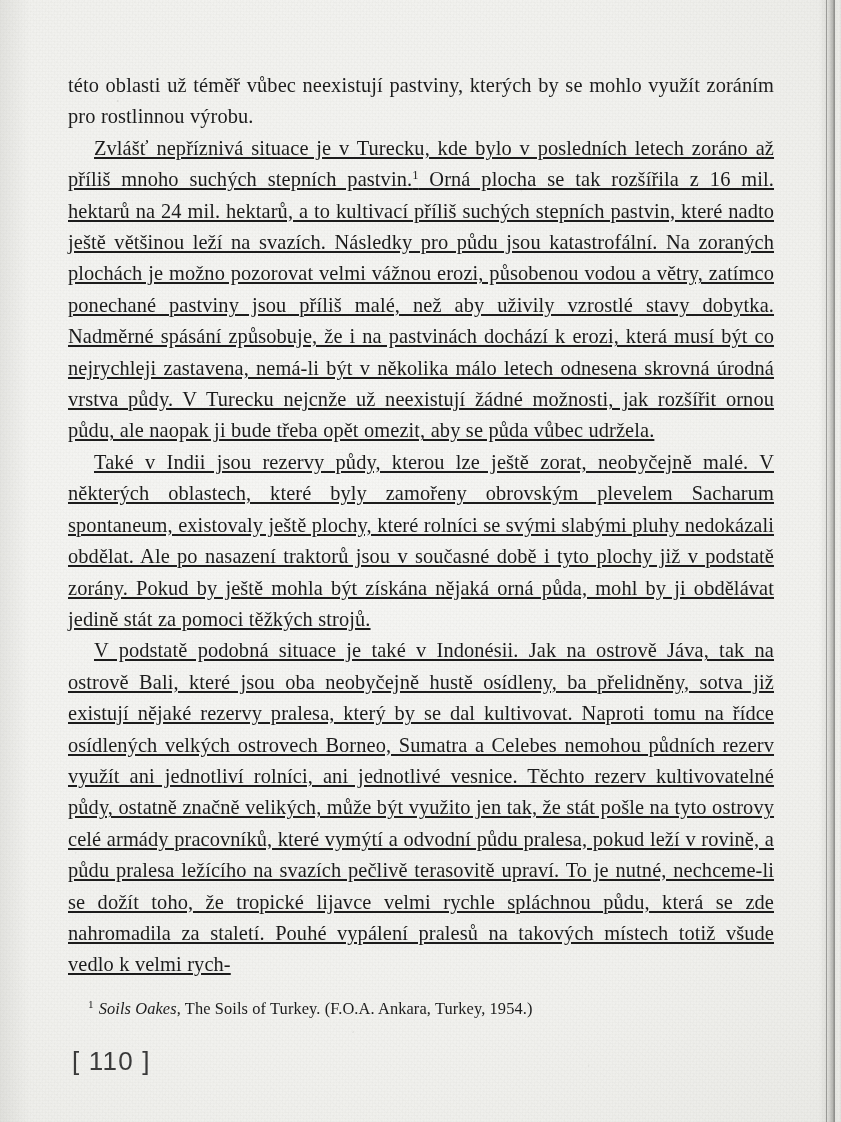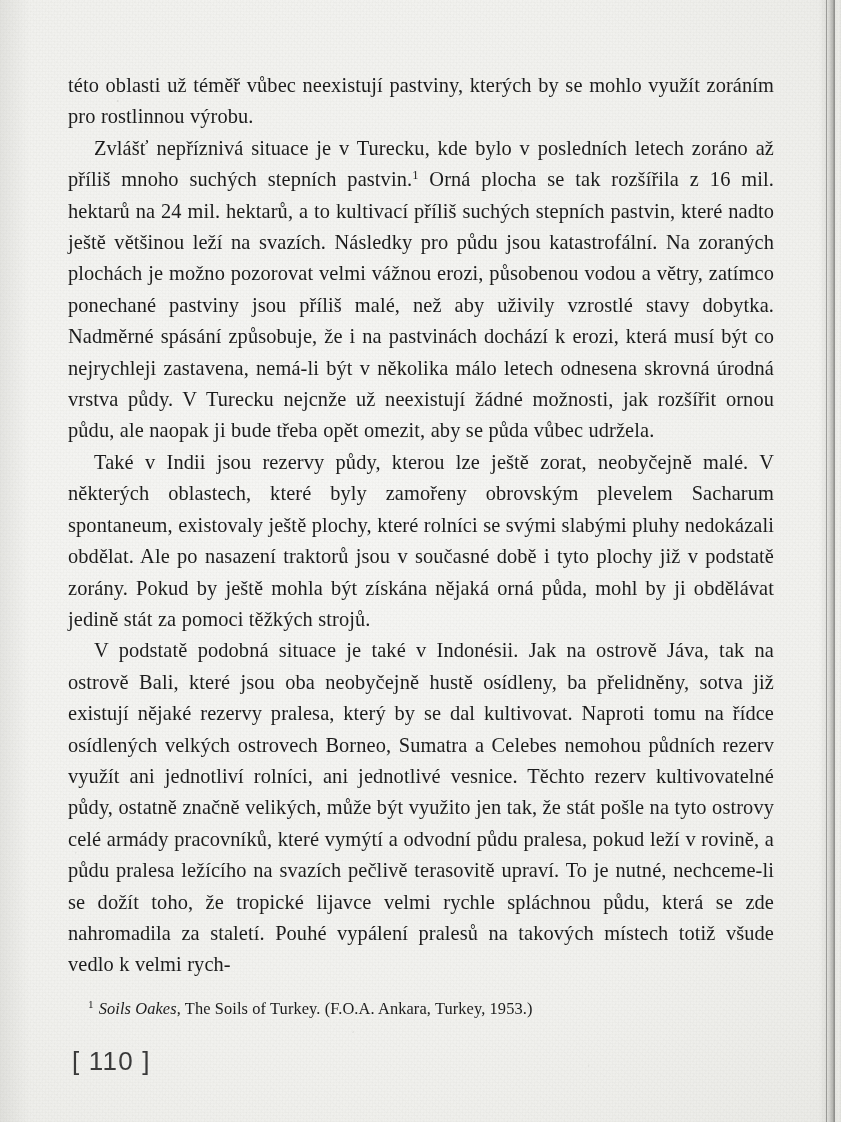--- a/index.html
+++ b/index.html
@@ -110,21 +110,21 @@
   .para {
     margin: 0;
     font-size: 20.4px;
     line-height: 31.4px;
     text-align: justify;
     text-align-last: left;
     text-indent: 0;
     letter-spacing: .1px;
     word-spacing: .2px;
   }
-  .para + .para { text-indent: 26px; }
+  .para + .para { text-indent: 26px; text-decoration: underline; }
 
   .para sup.fnref {
     font-size: .62em;
     vertical-align: .52em;
     line-height: 0;
     letter-spacing: 0;
   }
 
   
   .footnote {
@@ -191,18 +191,18 @@
       <span>Také v Indii jsou rezervy půdy, kterou lze ještě zorat, neobyčejně malé. V některých oblastech, které byly zamořeny obrovským plevelem Sacharum spontaneum, existovaly ještě plochy, které rolníci se svými slabými pluhy nedokázali obdělat. Ale po nasazení traktorů jsou v současné době i tyto plochy již v podstatě zorány. Pokud by ještě mohla být získána nějaká orná půda, mohl by ji obdělávat jedině stát za pomoci těžkých strojů.</span>
     </p>
 
     <p class="para">
       <span>V podstatě podobná situace je také v Indonésii. Jak na ostrově Jáva, tak na ostrově Bali, které jsou oba neobyčejně hustě osídleny, ba přelidněny, sotva již existují nějaké rezervy pralesa, který by se dal kultivovat. Naproti tomu na řídce osídlených velkých ostrovech Borneo, Sumatra a Celebes nemohou půdních rezerv využít ani jednotliví rolníci, ani jednotlivé vesnice. Těchto rezerv kultivovatelné půdy, ostatně značně velikých, může být využito jen tak, že stát pošle na tyto ostrovy celé armády pracovníků, které vymýtí a odvodní půdu pralesa, pokud leží v rovině, a půdu pralesa ležícího na svazích pečlivě terasovitě upraví. To je nutné, nechceme-li se dožít toho, že tropické lijavce velmi rychle spláchnou půdu, která se zde nahromadila za staletí. Pouhé vypálení pralesů na takových místech totiž všude vedlo k velmi rych-</span>
     </p>
 
   </div>
 
   <p class="footnote">
-    <span class="fnmark">1</span><span class="author">Soils Oakes</span><span>, The Soils of Turkey. (F.O.A. Ankara, Turkey, 1953.)</span>
+    <span class="fnmark">1</span><span class="author">Soils Oakes</span><span>, The Soils of Turkey. (F.O.A. Ankara, Turkey, 1954.)</span>
   </p>
 
   <div class="folio">[ 110 ]</div>
 
 </div>
 
 </body></html>

